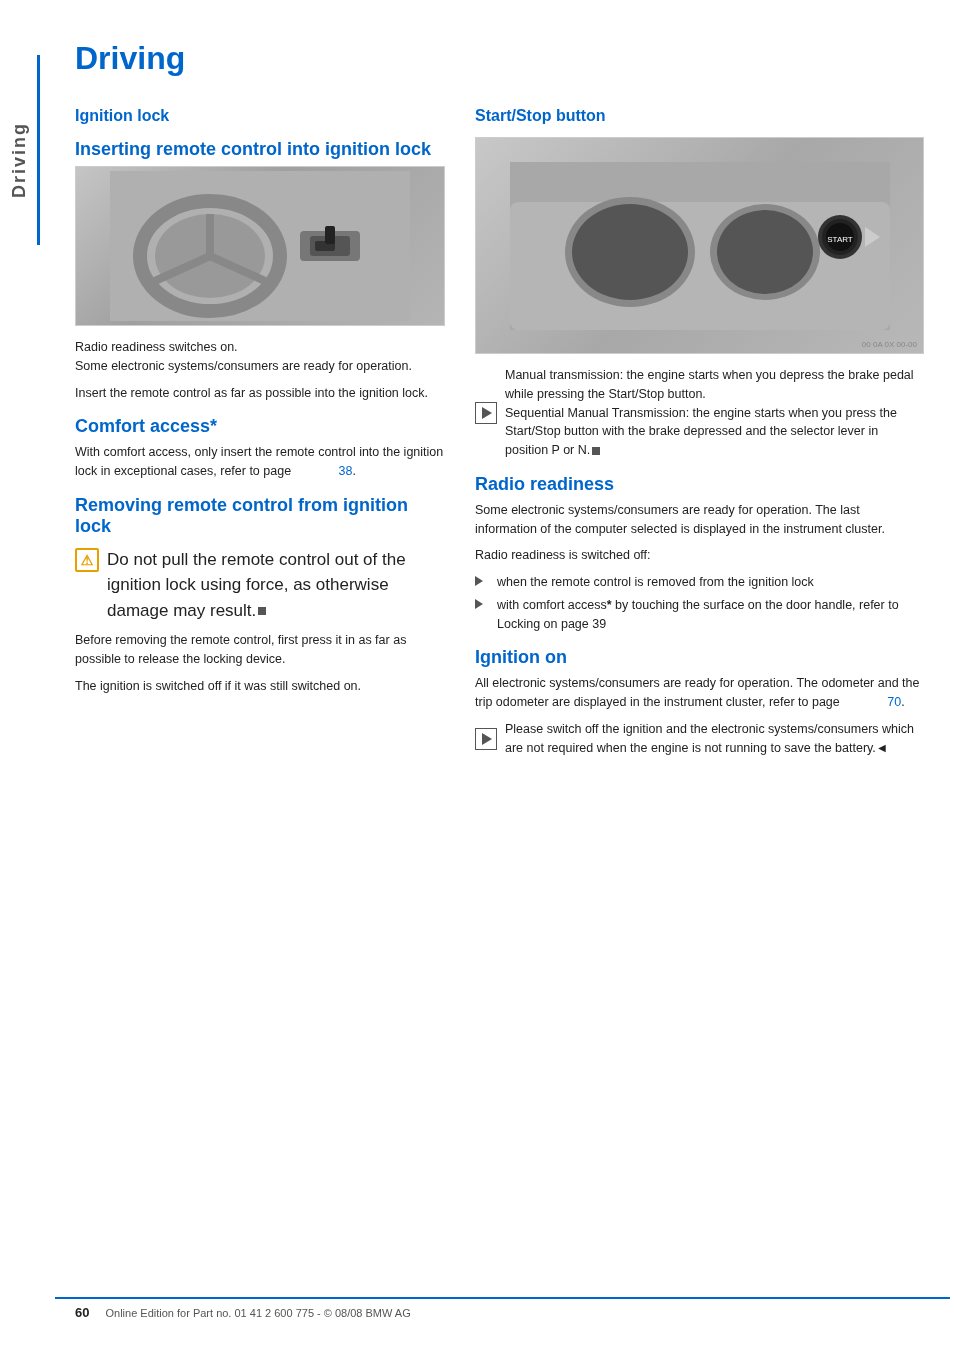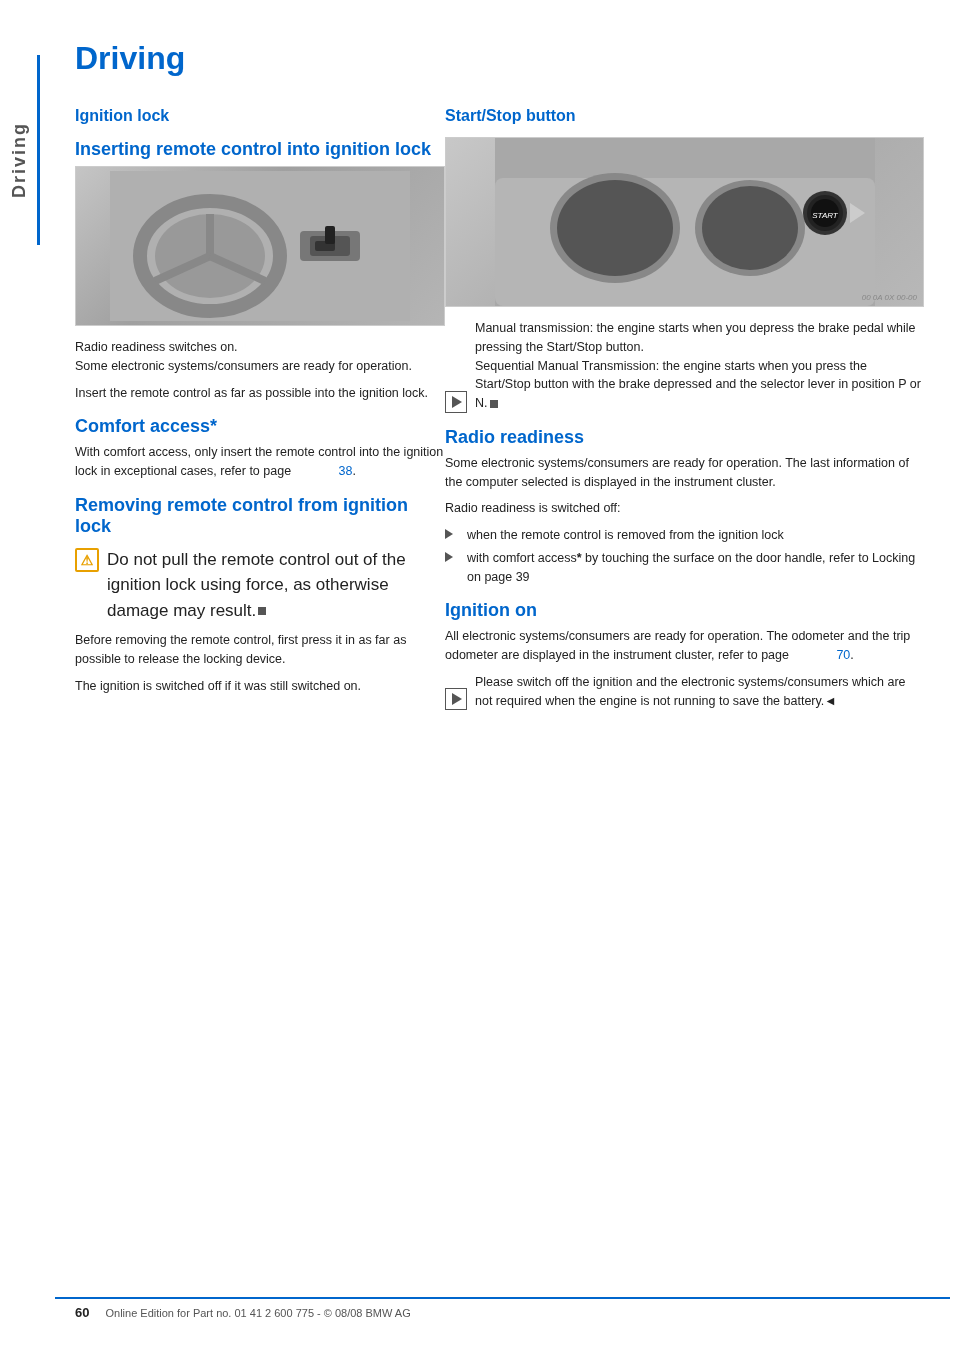--- a/index.html
+++ b/index.html
@@ -60,20 +60,21 @@
     .page-title {
       font-size: 32px;
       font-weight: bold;
       color: #0066cc;
       margin-bottom: 30px;
     }
 
     
     .two-col {
       display: flex;
+      gap: 30px;
     }
 
     .col-left {
       flex: 0 0 370px;
       max-width: 370px;
     }
 
     .col-right {
       flex: 1;
     }
@@ -102,22 +103,21 @@
       border: 1px solid #ccc;
       margin-bottom: 12px;
       position: relative;
       overflow: hidden;
       display: flex;
       align-items: center;
       justify-content: center;
     }
 
     .content-image.right-image {
-      height: 170px;
-      font-style: italic;
+      height: 217px;
     }
 
     
     .img-placeholder {
       background: linear-gradient(135deg, #d0d0d0 0%, #b8b8b8 50%, #c8c8c8 100%);
       width: 100%;
       height: 100%;
       display: flex;
       align-items: center;
       justify-content: center;
@@ -182,21 +182,21 @@
     .warning-text {
       font-size: 17px;
       line-height: 1.5;
       color: #222;
       flex: 1;
     }
 
     
     .note-box {
       display: flex;
-      align-items: flex-end;
+      align-items: center;
       gap: 8px;
       margin-bottom: 8px;
       margin-top: 6px;
     }
 
     .note-icon {
       flex: 0 0 22px;
       height: 22px;
       display: flex;
       align-items: center;

